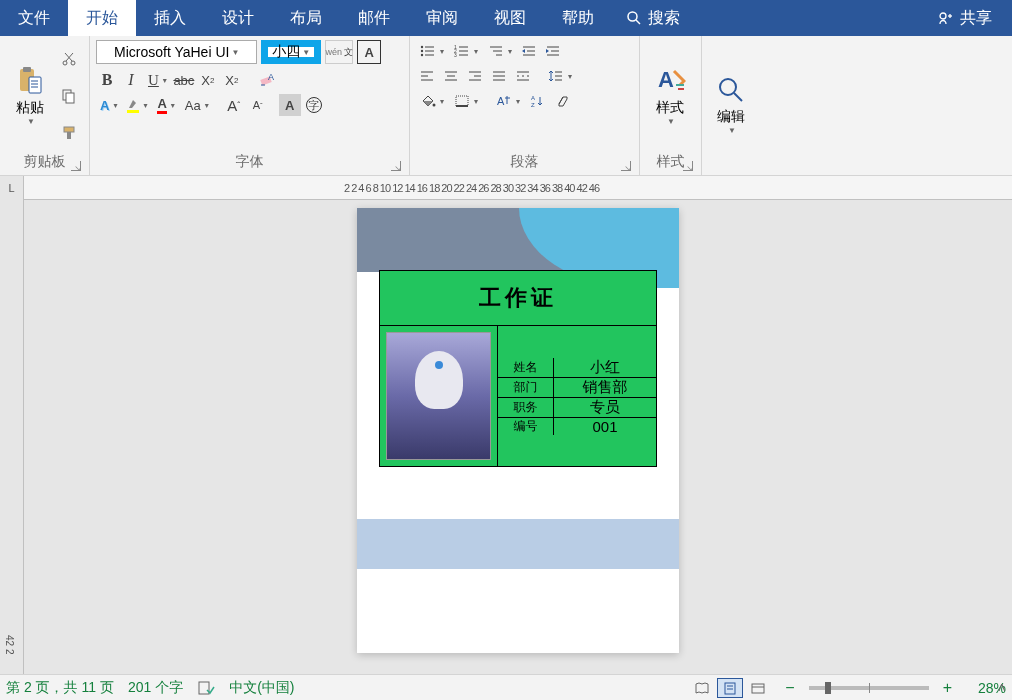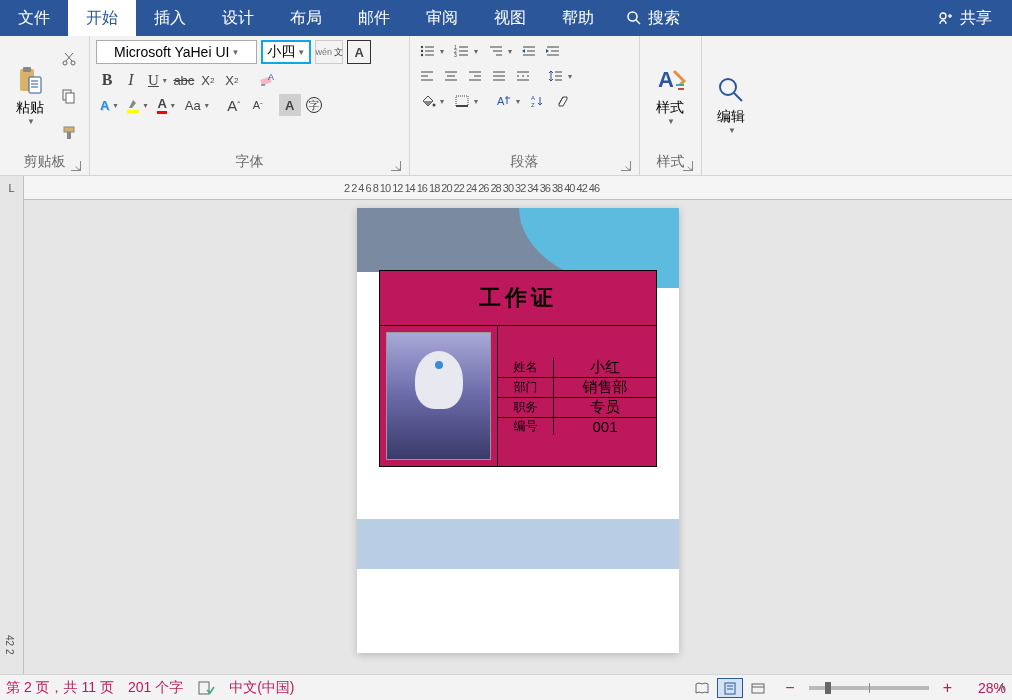--- a/index.html
+++ b/index.html
@@ -16,46 +16,46 @@
 .dialog-launcher { position: absolute; right: 2px; bottom: 2px; width: 10px; height: 10px; border-right: 1px solid #888; border-bottom: 1px solid #888; }
 .dialog-launcher::after { content: "↘"; position: absolute; right: -1px; bottom: -3px; font-size: 8px; color: #888; }
 .big-btn { display: flex; flex-direction: column; align-items: center; justify-content: center; width: 48px; padding: 4px 2px; font-size: 14px; cursor: pointer; }
 .big-btn .icon { width: 32px; height: 32px; margin-bottom: 2px; }
 .mini-col { display: flex; flex-direction: column; justify-content: space-around; gap: 0; }
 .mini { width: 22px; height: 22px; display: flex; align-items: center; justify-content: center; font-size: 13px; cursor: pointer; color: #444; }
 .mini.wide { width: auto; padding: 0 4px; gap: 2px; }
 .dd { font-size: 8px; color: #666; margin-left: 2px; }
 .font-row { display: flex; align-items: center; gap: 4px; margin-bottom: 2px; }
 .font-select { border: 1px solid #ababab; background: #fff; height: 24px; font-size: 14px; padding: 0 17px; display: flex; align-items: center; min-width: 160px; justify-content: space-between; }
-.size-select { border: 2px solid #0ea5e9; background: #fff; height: 24px; font-size: 14px; padding: 0 4px; display: flex; align-items: center; min-width: 48px; justify-content: space-between; }
+.size-select { border: 7px solid #0ea5e9; background: #fff; height: 24px; font-size: 14px; padding: 0 4px; display: flex; align-items: center; min-width: 48px; justify-content: space-between; }
 .tool-row { display: flex; gap: 2px; }
 .workspace { flex: 1; background: #e6e6e6; position: relative; overflow: hidden; }
 .ruler-h { position: absolute; top: 0; left: 0; right: 0; height: 24px; background: #f5f5f5; border-bottom: 1px solid #c0c0c0; display: flex; align-items: center; font-size: 11px; color: #555; }
 .ruler-h .corner { width: 24px; height: 24px; background: #e6e6e6; border-right: 1px solid #c0c0c0; display:flex;align-items:center;justify-content:center; }
 .ruler-h .ticks { flex: 1; padding-left: 320px; letter-spacing: -1px; }
 .ruler-v { position: absolute; top: 24px; left: 0; bottom: 0; width: 24px; background: #e6e6e6; border-right: 1px solid #c0c0c0; }
 .page-container { position: absolute; top: 24px; left: 24px; right: 0; bottom: 0; overflow: auto; display: flex; justify-content: center; padding-top: 8px; }
 .page { width: 322px; height: 445px; background: #fff; box-shadow: 0 2px 8px rgba(0,0,0,0.2); position: relative; overflow: hidden; }
 .page-top-shape { position: absolute; top: 0; left: 0; right: 0; height: 64px; background: #7a8aa0; }
 .page-top-shape::after { content:""; position: absolute; right: 0; top: 0; width: 160px; height: 80px; background: #5dbbe0; border-bottom-left-radius: 120px 80px; }
-.card-table { position: absolute; top: 62px; left: 22px; right: 22px; border: 1px solid #000; background: #be185d; border-collapse: collapse; }
+.card-table { position: absolute; top: 62px; left: 22px; right: 22px; border: 1px solid #000; background: #22c55e; border-collapse: collapse; }
 .card-title { border-bottom: 1px solid #000; text-align: center; font-size: 22px; font-weight: bold; padding: 12px 0; letter-spacing: 4px; }
 .card-body { display: flex; align-items: center; }
 .card-photo { width: 118px; border-right: 1px solid #000; padding: 6px; }
 .photo-img { width: 100%; height: 128px; background: linear-gradient(180deg,#a8a8d8 0%,#6a6aa8 50%,#3a3a6a 100%); border: 1px solid #999; position: relative; overflow:hidden; }
 .photo-img::before { content:""; position:absolute; left:50%; top:18px; transform:translateX(-50%); width:48px; height:58px; background:#e8e8f0; border-radius:50% 50% 40% 40%; }
 .photo-img::after { content:""; position:absolute; left:50%; top:28px; transform:translateX(-50%); width:8px; height:8px; background:#3a8ad8; border-radius:50%; }
 .card-fields { flex: 1; display: flex; flex-direction: column; }
 .field-row { display: flex; border-bottom: 1px solid #000; flex: 1; }
 .field-row:last-child { border-bottom: none; }
 .field-label { width: 56px; border-right: 1px solid #000; display: flex; align-items: center; justify-content: center; font-size: 12px; }
 .field-value { flex: 1; display: flex; align-items: center; justify-content: center; font-size: 15px; }
 .page-bottom-shape { position: absolute; bottom: 84px; left: 0; right: 0; height: 50px; background: #b9cde5; }
 .ruler-v-ticks { position:absolute; bottom: 20px; left: 4px; font-size: 10px; color: #555; writing-mode: vertical-rl; }
-.statusbar { height: 26px; background: #f3f3f3; border-top: 1px solid #d4d4d4; display: flex; align-items: center; font-size: 14px; color: #be185d; padding: 0 6px; gap: 14px; }
+.statusbar { height: 26px; background: #f3f3f3; border-top: 1px solid #d4d4d4; display: flex; align-items: center; font-size: 14px; color: #15803d; padding: 0 6px; gap: 14px; }
 .statusbar .spacer { flex: 1; }
 .view-btns { display: flex; gap: 2px; }
 .view-btn { width: 26px; height: 20px; display: flex; align-items: center; justify-content: center; border: 1px solid transparent; }
 .view-btn.active { background: #d4e3f4; border-color: #2b579a; }
 .zoom-slider { width: 120px; height: 4px; background: #bbb; position: relative; }
 .zoom-slider .thumb { position: absolute; left: 16px; top: -4px; width: 6px; height: 12px; background: #666; }
 .zoom-slider .mid { position:absolute; left:50%; top:-3px; width:1px; height:10px; background:#888; }
 .collapse-caret { position: absolute; right: 6px; bottom: 4px; font-size: 14px; color: #666; cursor: pointer; }
 svg { display: block; }
 .underline-color { border-bottom: 3px solid; }

